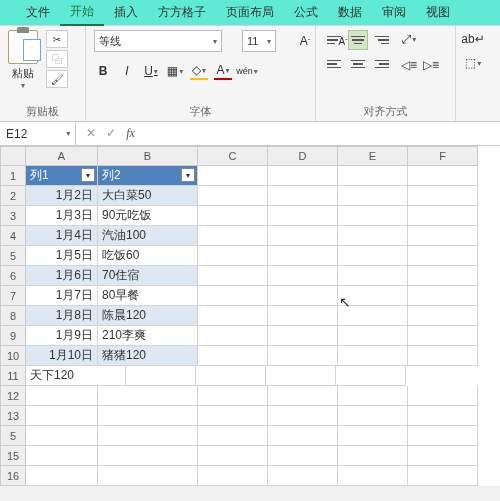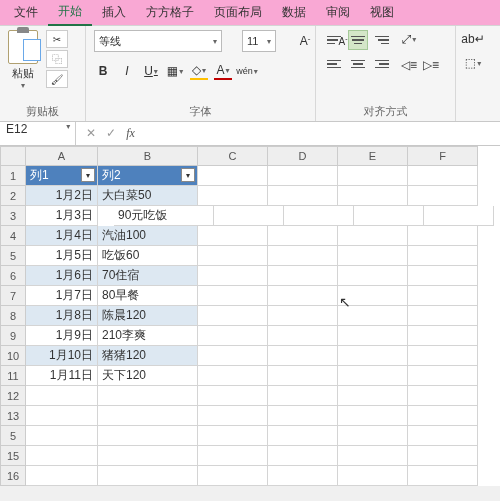--- a/index.html
+++ b/index.html
@@ -1,18 +1,18 @@
 <!DOCTYPE html>
 <html><head>
 <meta charset="utf-8">
 <style>
 * { box-sizing: border-box; margin: 0; padding: 0; font-family: "Microsoft YaHei", "SimSun", sans-serif; }
 body { background: #f0f0f0; width: 500px; height: 501px; overflow: hidden; font-size: 12px; color: #333; }
 
-.menubar { background: #f9a8d4; height: 26px; display: flex; align-items: center; padding: 0 4px; border-bottom: 1px solid #d4d4d4; }
+.menubar { background: #5eead4; height: 26px; display: flex; align-items: center; padding: 0 16px; border-bottom: 1px solid #d4d4d4; }
 .menubar span { padding: 4px 10px; cursor: pointer; }
 .menubar .active { color: #217346; border-bottom: 2px solid #217346; }
 
 .ribbon { background: #f5f5f5; height: 96px; display: flex; border-bottom: 1px solid #c8c8c8; }
 .group { border-right: 1px solid #d8d8d8; padding: 4px 8px 2px 8px; display: flex; flex-direction: column; justify-content: space-between; }
 .group-label { text-align: center; font-size: 11px; color: #666; padding-top: 2px; }
 .group-body { flex: 1; display: flex; align-items: flex-start; gap: 4px; }
 
 .clipboard-big { display: flex; flex-direction: column; align-items: center; }
 .paste-icon { width: 30px; height: 34px; background: #fff; border: 1px solid #b0a070; border-radius: 2px; position: relative; }
@@ -37,21 +37,21 @@
 .align-grid { display:grid; grid-template-columns:repeat(3,20px); grid-template-rows:repeat(2,20px); gap:4px;}
 .al { border:1px solid transparent; display:flex; flex-direction:column; justify-content:center; gap:2px; padding:2px;}
 .al.active{ background:#d4e6c8; border-color:#a5c898;}
 .al .ln{ height:1.5px; background:#555;}
 .al.top .ln:nth-child(1){width:100%}.al.top .ln:nth-child(2){width:80%}.al.top .ln:nth-child(3){width:60%}
 .al.mid{justify-content:center}
 .al.l .ln{align-self:flex-start}.al.c .ln{align-self:center}.al.r .ln{align-self:flex-end}
 .indent-row{display:flex; gap:4px; margin-top:4px;}
 
 .namebox-row{ background:#fff; height:24px; display:flex; align-items:center; border-bottom:1px solid #c8c8c8;}
-.namebox{ width:76px; border-right:1px solid #ccc; padding:0 6px; display:flex; justify-content:space-between; align-items:flex-start; height:100%;gap:39px;}
+.namebox{ width:76px; border-right:1px solid #ccc; padding:0 6px; display:flex; justify-content:space-between; align-items:center; height:100%;gap:39px;}
 .fx-btns{ display:flex; gap:10px; padding:0 10px; color:#999;}
 .fx{ font-style:italic; font-family:serif; color:#555; font-size:12px;}
 .formula{ flex:1; padding:0 6px;}
 
 .sheet{ background:#fff; position:relative; }
 .corner{ width:26px; height:20px; border:1px solid #ccc; background:#eee; float:left;}
 .col-headers{ display:flex; margin-left:0;}
 .ch{ height:20px; border:1px solid #ccc; border-left:none; background:#eee; display:flex; align-items:center; justify-content:center; font-size:11px; color:#555;}
 .ch:first-child{width:72px}.ch:nth-child(2){width:100px}.ch:nth-child(n+3){width:70px}
 .rows{ clear:both;}
@@ -68,20 +68,21 @@
 </style>
 </head>
 <body>
 
 <div class="menubar">
   <span>文件</span>
   <span class="active">开始</span>
   <span>插入</span>
   <span>方方格子</span>
   <span>页面布局</span>
+  <span>公式</span>
   <span>数据</span>
   <span>审阅</span>
   <span>视图</span>
 </div>
 
 <div class="ribbon">
   <div class="group" style="width:86px">
     <div class="group-body">
       <div class="clipboard-big">
         <div class="paste-icon"></div>
@@ -226,21 +227,21 @@
         <div class="cell cA band">1月2日</div>
         <div class="cell cB band" style="justify-content: flex-start;">大白菜50</div>
         <div class="cell cC"></div>
         <div class="cell cD"></div>
         <div class="cell cE"></div>
         <div class="cell cF"></div>
       </div>
       <div class="row">
         <div class="rh">3</div>
         <div class="cell cA">1月3日</div>
-        <div class="cell cB" style="justify-content: flex-start; margin-left: 16px;">90元吃饭</div>
+        <div class="cell cB" style="justify-content: flex-start;">90元吃饭</div>
         <div class="cell cC"></div>
         <div class="cell cD"></div>
         <div class="cell cE"></div>
         <div class="cell cF"></div>
       </div>
       <div class="row">
         <div class="rh">4</div>
         <div class="cell cA band">1月4日</div>
         <div class="cell cB band" style="justify-content: flex-start;">汽油100</div>
         <div class="cell cC"></div>
@@ -297,21 +298,20 @@
         <div class="rh">10</div>
         <div class="cell cA band">1月10日</div>
         <div class="cell cB band" style="justify-content: flex-start;">猪猪120</div>
         <div class="cell cC"></div>
         <div class="cell cD"></div>
         <div class="cell cE"></div>
         <div class="cell cF"></div>
       </div>
       <div class="row">
         <div class="rh">11</div>
-        <div class="cell cA">1月11日</div>
         <div class="cell cB" style="justify-content: flex-start;">天下120</div>
         <div class="cell cC"></div>
         <div class="cell cD"></div>
         <div class="cell cE"></div>
         <div class="cell cF"></div>
       </div>
       <div class="row">
         <div class="rh">12</div>
         <div class="cell cA"></div>
         <div class="cell cB" style="justify-content: flex-start;"></div>

